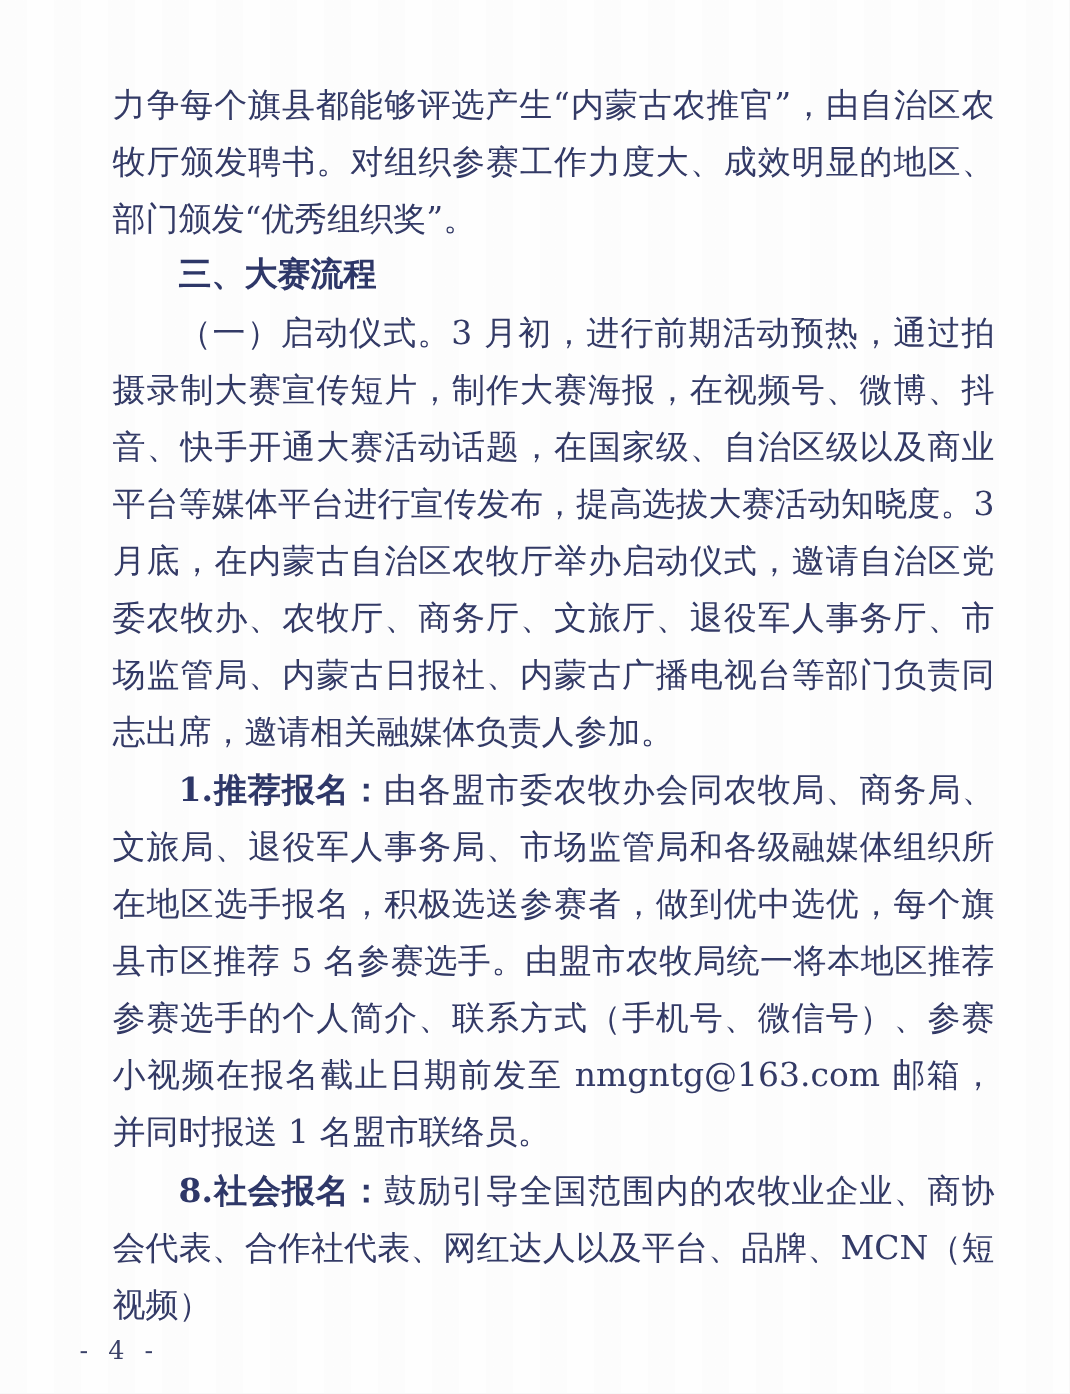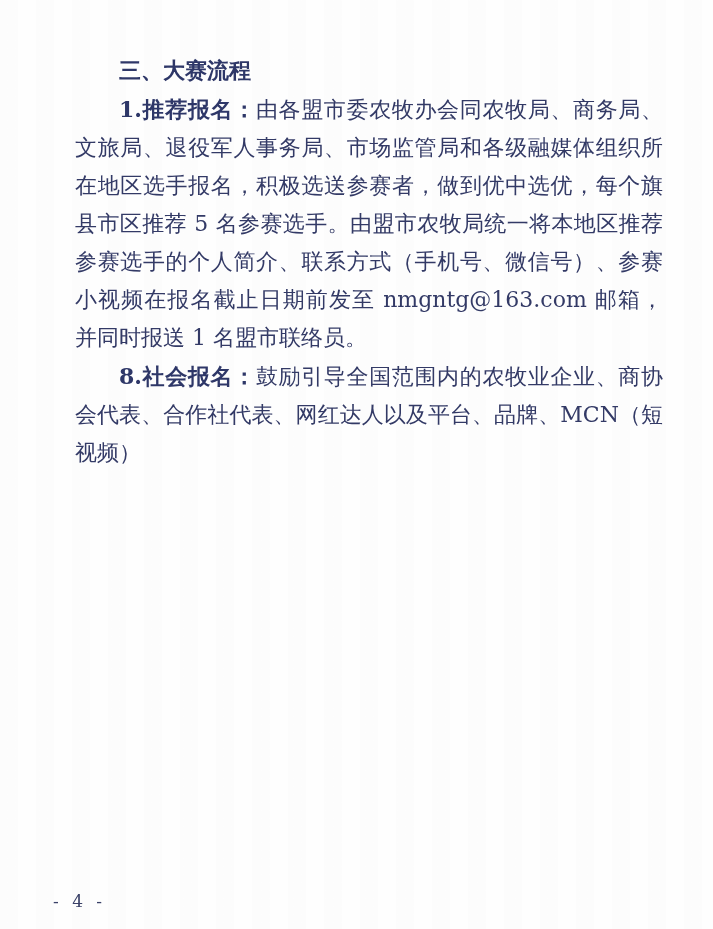--- a/index.html
+++ b/index.html
@@ -49,21 +49,21 @@
     text-indent: 2em;
   }
   .heading {
     margin: 0;
     padding: 0;
     text-indent: 2em;
     font-size: 22px;
     line-height: 38px;
     font-weight: bold;
     color: #2e3768;
-    font-family: Liberation Sans, sans-serif;
+    font-family: Liberation Mono, monospace;
   }
   .lead {
     font-weight: bold;
     color: #2e3768;
   }
   .page-number {
     position: absolute;
     left: 53px;
     top: 891px;
     color: #3a4168;
@@ -71,23 +71,25 @@
     letter-spacing: 4px;
     font-family: "DejaVu Serif", "Liberation Serif", serif;
   }
 </style>
 </head>
 <body>
 
 <div class="page">
   <div class="text-block">
 
+    <p class="para">力争每个旗县都能够评选产生“内蒙古农推官”，由自治区农牧厅颁发聘书。对组织参赛工作力度大、成效明显的地区、部门颁发“优秀组织奖”。</p>
 
     <h3 class="heading">三、大赛流程</h3>
 
+    <p class="para indent">（一）启动仪式。3 月初，进行前期活动预热，通过拍摄录制大赛宣传短片，制作大赛海报，在视频号、微博、抖音、快手开通大赛活动话题，在国家级、自治区级以及商业平台等媒体平台进行宣传发布，提高选拔大赛活动知晓度。3 月底，在内蒙古自治区农牧厅举办启动仪式，邀请自治区党委农牧办、农牧厅、商务厅、文旅厅、退役军人事务厅、市场监管局、内蒙古日报社、内蒙古广播电视台等部门负责同志出席，邀请相关融媒体负责人参加。</p>
 
 
     <p class="para indent"><strong class="lead">1.推荐报名：</strong><span>由各盟市委农牧办会同农牧局、商务局、文旅局、退役军人事务局、市场监管局和各级融媒体组织所在地区选手报名，积极选送参赛者，做到优中选优，每个旗县市区推荐 5 名参赛选手。由盟市农牧局统一将本地区推荐参赛选手的个人简介、联系方式（手机号、微信号）、参赛小视频在报名截止日期前发至 nmgntg@163.com 邮箱，并同时报送 1 名盟市联络员。</span></p>
 
     <p class="para indent"><strong class="lead">8.社会报名：</strong><span>鼓励引导全国范围内的农牧业企业、商协会代表、合作社代表、网红达人以及平台、品牌、MCN（短视频）</span></p>
 
   </div>
 
   <div class="page-number">- 4 -</div>
 </div>

